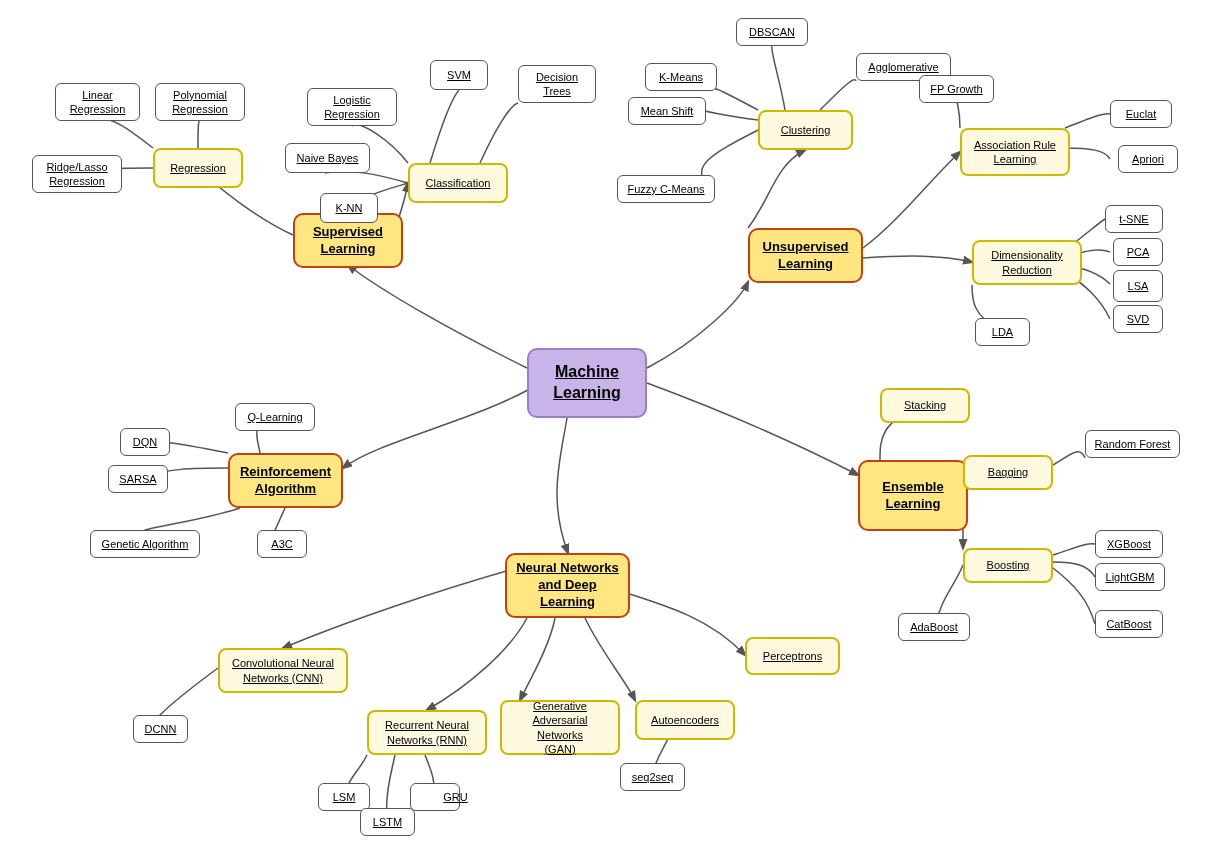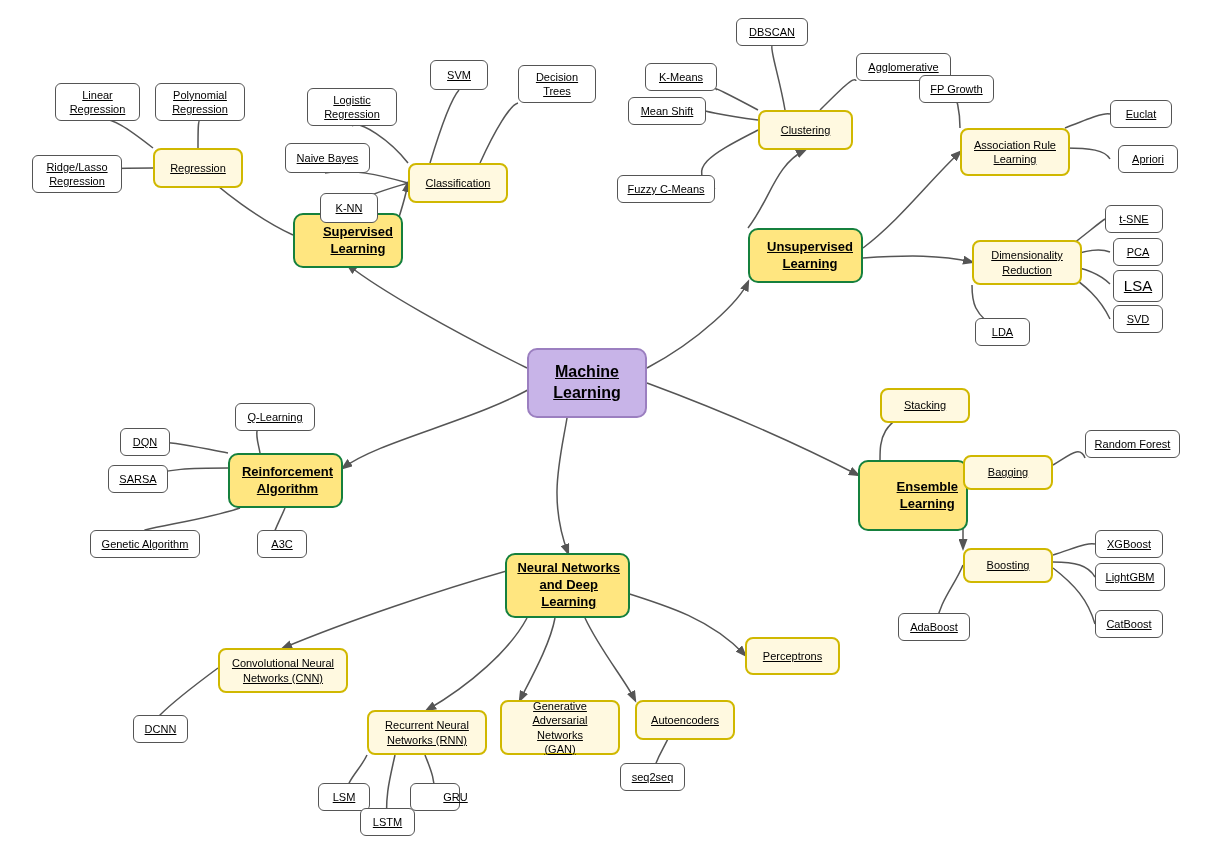--- a/index.html
+++ b/index.html
@@ -28,25 +28,24 @@
     }
     .node-main {
       background: #c8b4e8;
       border: 2px solid #9b7fc0;
       font-weight: bold;
       font-size: 16px;
       border-radius: 10px;
     }
     .node-primary {
       background: #ffe680;
-      border: 2px solid #15803d;
+      border: 2px solid #c2410c;
       font-weight: bold;
       font-size: 13px;
       border-radius: 10px;
-      justify-content: flex-end;
     }
     .node-secondary {
       background: #fff9e0;
       border: 2px solid #d0b800;
       font-size: 11px;
       border-radius: 8px;
     }
     .node-leaf {
       background: #fff;
       border: 1.5px solid #555;
@@ -313,21 +312,21 @@
     </div>
     <div class="node node-leaf" style="left: 1118px; top: 145px; width: 60px; height: 28px; font-size: 11px;">
       <span style="white-space: pre-line;">Apriori</span>
     </div>
     <div class="node node-leaf" style="left: 1105px; top: 205px; width: 58px; height: 28px; font-size: 11px;">
       <span style="white-space: pre-line;">t-SNE</span>
     </div>
     <div class="node node-leaf" style="left: 1113px; top: 238px; width: 50px; height: 28px; font-size: 11px;">
       <span style="white-space: pre-line;">PCA</span>
     </div>
-    <div class="node node-leaf" style="left: 1113px; top: 270px; width: 50px; height: 32px; font-size: 15px;">
+    <div class="node node-leaf" style="left: 1113px; top: 270px; width: 50px; height: 32px; font-size: 11px;">
       <span style="white-space: pre-line;">LSA</span>
     </div>
     <div class="node node-leaf" style="left: 1113px; top: 305px; width: 50px; height: 28px; font-size: 11px;">
       <span style="white-space: pre-line;">SVD</span>
     </div>
     <div class="node node-leaf" style="left: 975px; top: 318px; width: 55px; height: 28px; font-size: 11px; text-align: center;">
       <span style="white-space: pre-line;">LDA</span>
     </div>
     <div class="node node-leaf" style="left: 1085px; top: 430px; width: 95px; height: 28px; font-size: 11px;">
       <span style="white-space: pre-line;">Random Forest</span>

